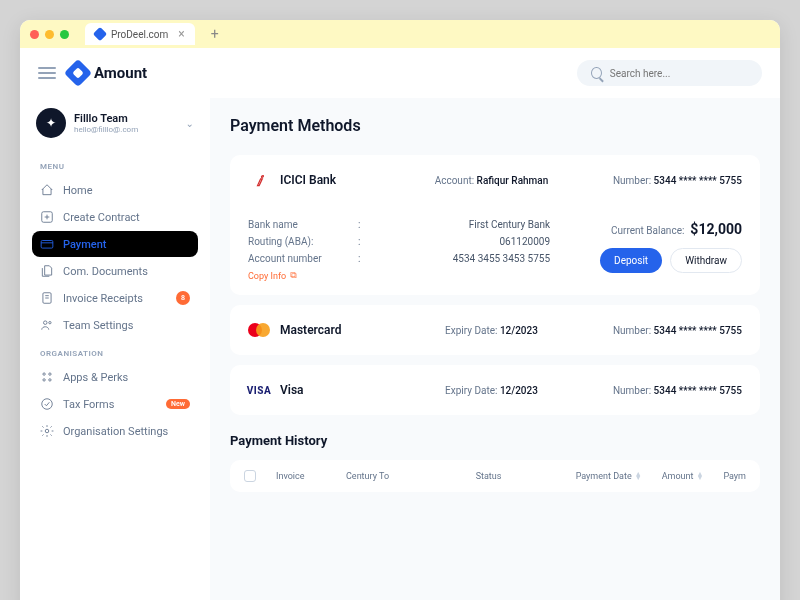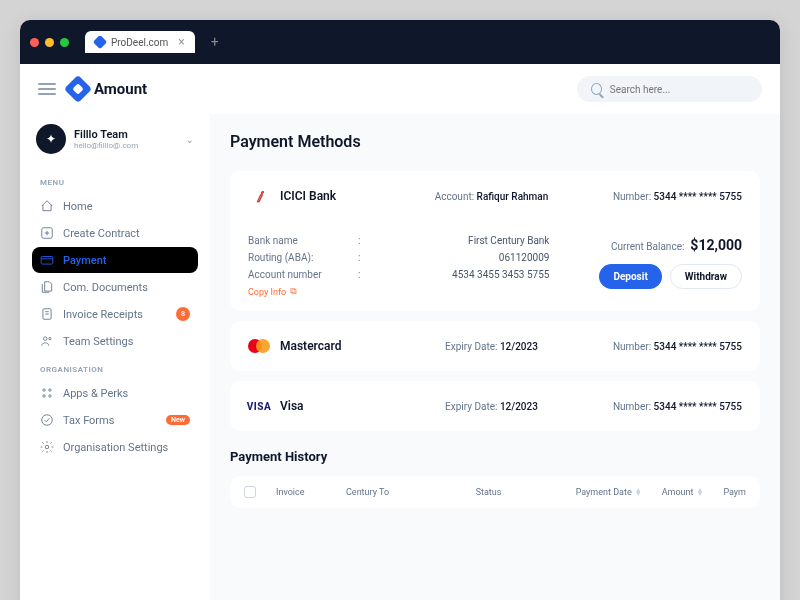--- a/index.html
+++ b/index.html
@@ -1,18 +1,18 @@
 <!DOCTYPE html>
 <html><head>
 <meta charset="utf-8">
 <style>
 *{margin:0;padding:0;box-sizing:border-box;font-family:-apple-system,BlinkMacSystemFont,'Segoe UI',Roboto,sans-serif}
 body{background:#d4d4d4;display:flex;justify-content:center;align-items:flex-start;min-height:600px;padding-top:20px}
 .window{width:760px;background:#fff;border-radius:10px;overflow:hidden;box-shadow:0 4px 20px rgba(0,0,0,0.1)}
-.titlebar{background:#0f172a;height:44px;display:flex;align-items:center;padding:0 10px;gap:6px}
+.titlebar{background:#fef9c3;height:28px;display:flex;align-items:center;padding:0 10px;gap:6px}
 .dot{width:9px;height:9px;border-radius:50%}
 .dot.r{background:#ff5f57}.dot.y{background:#febc2e}.dot.g{background:#28c840}
 .tab{background:#fff;border-radius:6px 6px 0 0;padding:4px 10px;margin-left:10px;display:flex;align-items:center;gap:6px;font-size:10px;color:#555}
 .tab-icon{width:10px;height:10px;background:#2563eb;transform:rotate(45deg);border-radius:2px}
 .tab-close{color:#999;font-size:12px;margin-left:4px}
 .plus{color:#888;font-size:14px;margin-left:10px}
 .header{display:flex;align-items:center;padding:12px 18px;gap:12px}
 .hamburger{width:18px;display:flex;flex-direction:column;gap:3px;cursor:pointer}
 .hamburger span{height:2px;background:#94a3b8;border-radius:1px}
 .logo{display:flex;align-items:center;gap:6px;font-weight:700;font-size:15px;color:#0f172a}
@@ -56,21 +56,21 @@
 .detail-left{flex:1}
 .detail-row{display:flex;font-size:10px;color:#64748b;margin-bottom:6px}
 .detail-label{width:110px}
 .detail-colon{width:20px}
 .detail-val{color:#475569;text-align:right;flex:1;margin-right:20px}
 .copy{color:#ff6b35;font-size:9px;display:flex;align-items:center;gap:4px;margin-top:6px;cursor:pointer}
 .detail-right{text-align:right}
 .balance-label{font-size:10px;color:#64748b}
 .balance-val{font-size:14px;font-weight:700;color:#0f172a;margin-left:6px}
 .actions{display:flex;gap:8px;margin-top:10px;justify-content:flex-end}
-.btn{padding:6px 14px;border-radius:16px;font-size:10px;font-weight:700;border:none;cursor:pointer}
+.btn{padding:6px 14px;border-radius:16px;font-size:10px;font-weight:400;border:none;cursor:pointer}
 .btn.primary{background:#2563eb;color:#fff}
 .btn.secondary{background:#fff;color:#0f172a;border:1px solid #e2e8f0}
 .history-title{font-size:13px;font-weight:700;color:#0f172a;margin:18px 0 12px}
 .table-head{background:#fff;border-radius:10px;padding:10px 14px;display:flex;align-items:center;gap:20px;font-size:9px;color:#64748b}
 .cb{width:12px;height:12px;border:1.5px solid #cbd5e1;border-radius:3px}
 .th{display:flex;align-items:center;gap:3px}
 .sort{font-size:7px;color:#cbd5e1;line-height:0.6}
 </style>
 </head>
 <body>

